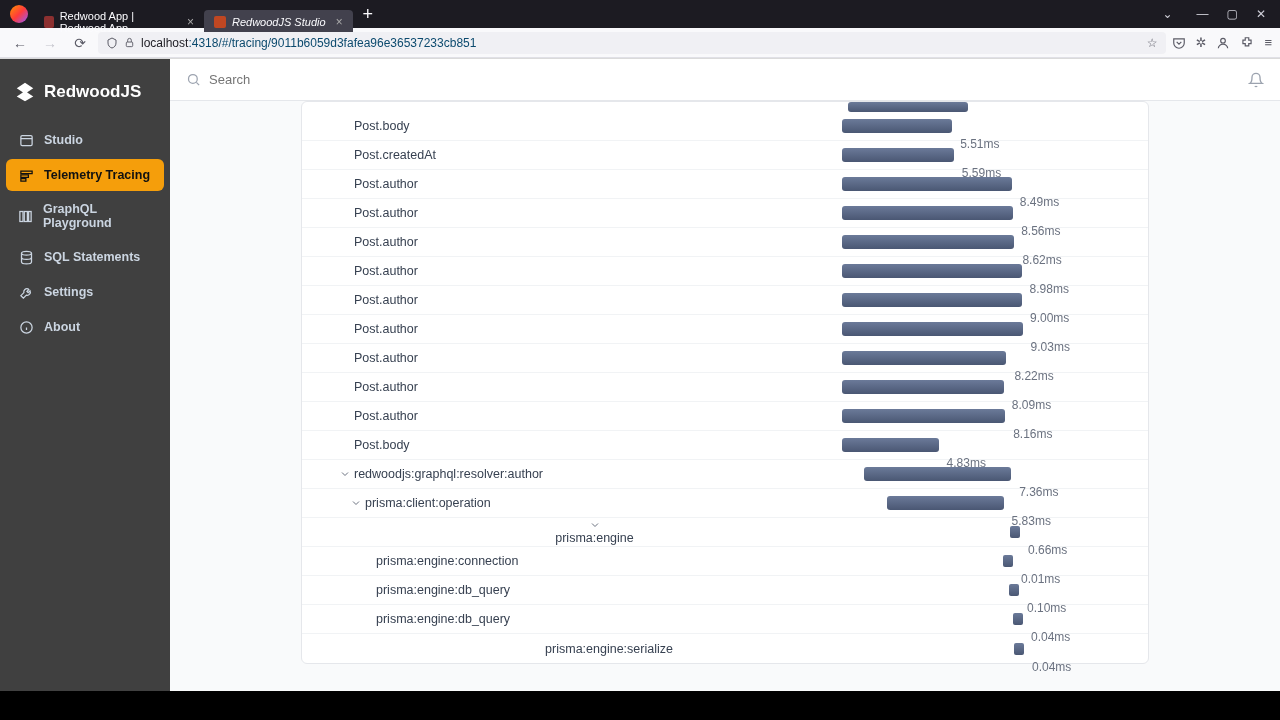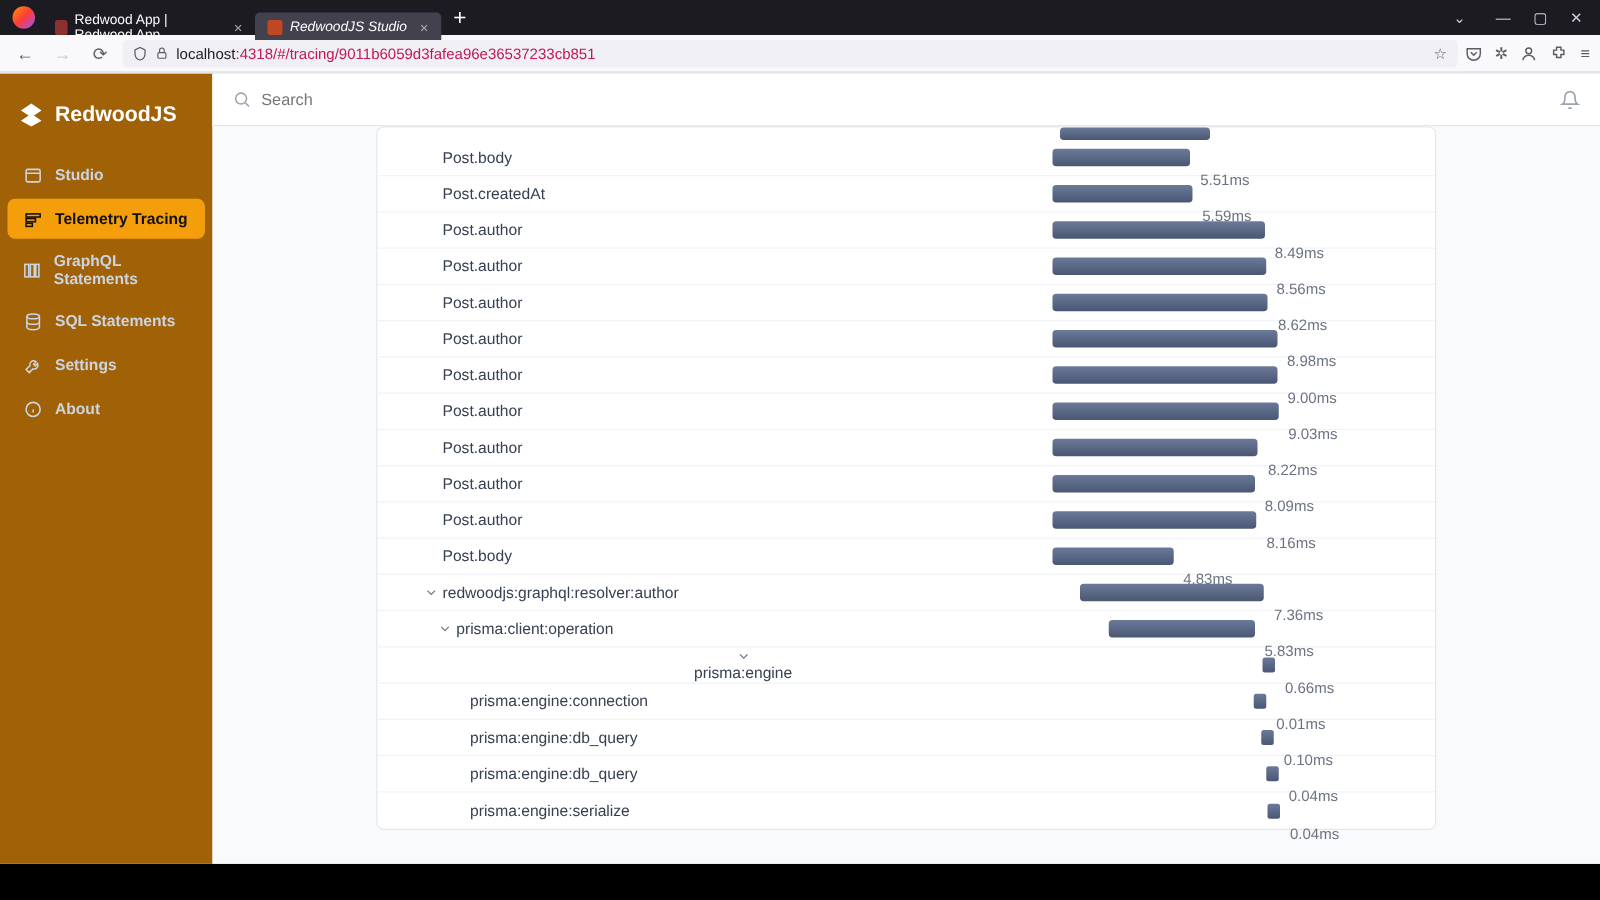--- a/index.html
+++ b/index.html
@@ -17,26 +17,26 @@
 .tab .close { color: #aaa; font-size: 12px; margin-left: 4px; }
 .tab-plus { color: #fbfbfe; padding: 0 10px; font-size: 18px; cursor: pointer; }
 .win-ctrls { margin-left: auto; display: flex; gap: 18px; color: #cfcfd8; padding-right: 10px; font-size: 12px; }
 .win-down { margin-right: 6px; }
 
 .toolbar { display: flex; align-items: center; height: 30px; background: #f9f9fb; padding: 0 8px; gap: 6px; border-bottom: 1px solid #e0e0e6; }
 .tb-btn { width: 24px; height: 24px; display: flex; align-items: center; justify-content: center; color: #5b5b66; cursor: pointer; font-size: 14px; }
 .tb-btn.disabled { color: #c4c4cc; }
 .url-bar { flex: 1; display: flex; align-items: center; height: 22px; background: #f0f0f4; border-radius: 4px; padding: 0 8px; gap: 6px; font-size: 12px; color: #5b5b66; }
 .url-text { color: #1c1b22; }
-.url-text .faded { color: #be185d; }
+.url-text .faded { color: #0c4a6e; }
 .tb-right { display: flex; gap: 10px; color: #5b5b66; align-items: center; }
 
 
 .app { display: flex; height: calc(720px - 58px - 30px); }
-.sidebar { width: 170px; background: #a16207; color: #fff; padding-top: 16px; }
+.sidebar { width: 170px; background: #404040; color: #fff; padding-top: 16px; }
 .logo-row { display: flex; align-items: center; gap: 8px; padding: 6px 14px 18px; }
 .logo-mark { width: 22px; height: 22px; }
 .logo-text { font-weight: 700; font-size: 17px; }
 .nav-item { display: flex; align-items: center; gap: 10px; padding: 8px 12px; margin: 3px 6px; border-radius: 6px; font-size: 12.5px; color: #cbd5e1; cursor: pointer; font-weight: bold; }
 .nav-item.active { background: #f59e0b; color: #111; }
 .nav-icon { width: 16px; height: 16px; display: flex; align-items: center; justify-content: center; }
 
 .main { flex: 1; background: #f9fafb; display: flex; flex-direction: column; }
 .topbar { height: 42px; display: flex; align-items: center; padding: 0 16px; border-bottom: 1px solid #e5e7eb; background: #fff; gap: 10px; }
 .search-wrap { display: flex; align-items: center; gap: 8px; color: #9ca3af; flex: 1; }
@@ -158,21 +158,21 @@
       <span>Telemetry Tracing</span>
     </div>
     <div class="nav-item">
       <span class="nav-icon">
           <svg width="15" height="15" viewBox="0 0 24 24" fill="none" stroke="currentColor" stroke-width="2">
             <rect x="3" y="4" width="5" height="16"></rect>
             <rect x="10" y="4" width="5" height="16"></rect>
             <rect x="17" y="4" width="4" height="16"></rect>
           </svg>
         </span>
-      <span>GraphQL Statements</span>
+      <span>GraphQL Playground</span>
     </div>
     <div class="nav-item">
       <span class="nav-icon">
           <svg width="15" height="15" viewBox="0 0 24 24" fill="none" stroke="currentColor" stroke-width="2">
             <ellipse cx="12" cy="5" rx="8" ry="3"></ellipse>
             <path d="M4 5v14c0 1.7 3.6 3 8 3s8-1.3 8-3V5"></path>
             <path d="M4 12c0 1.7 3.6 3 8 3s8-1.3 8-3"></path>
           </svg>
         </span>
       <span>SQL Statements</span>
@@ -391,21 +391,21 @@
             <div class="row">
               <div class="row-label" style="padding-left: 74px;">
                 <span>prisma:engine:db_query</span>
               </div>
               <div class="row-bar-area">
                 <div class="bar small" style="width: 10px; margin-left: 171px;"></div>
                 <span class="dur">0.04ms</span>
               </div>
             </div>
             <div class="row">
-              <div class="row-label" style="padding-left: 74px;">
+              <div class="row-label" style="padding-left: 74px; justify-content: center;">
                 <span>prisma:engine:serialize</span>
               </div>
               <div class="row-bar-area">
                 <div class="bar small" style="width: 10px; margin-left: 172px;"></div>
                 <span class="dur">0.04ms</span>
               </div>
             </div>
           </div>
       </div>
     </div>

